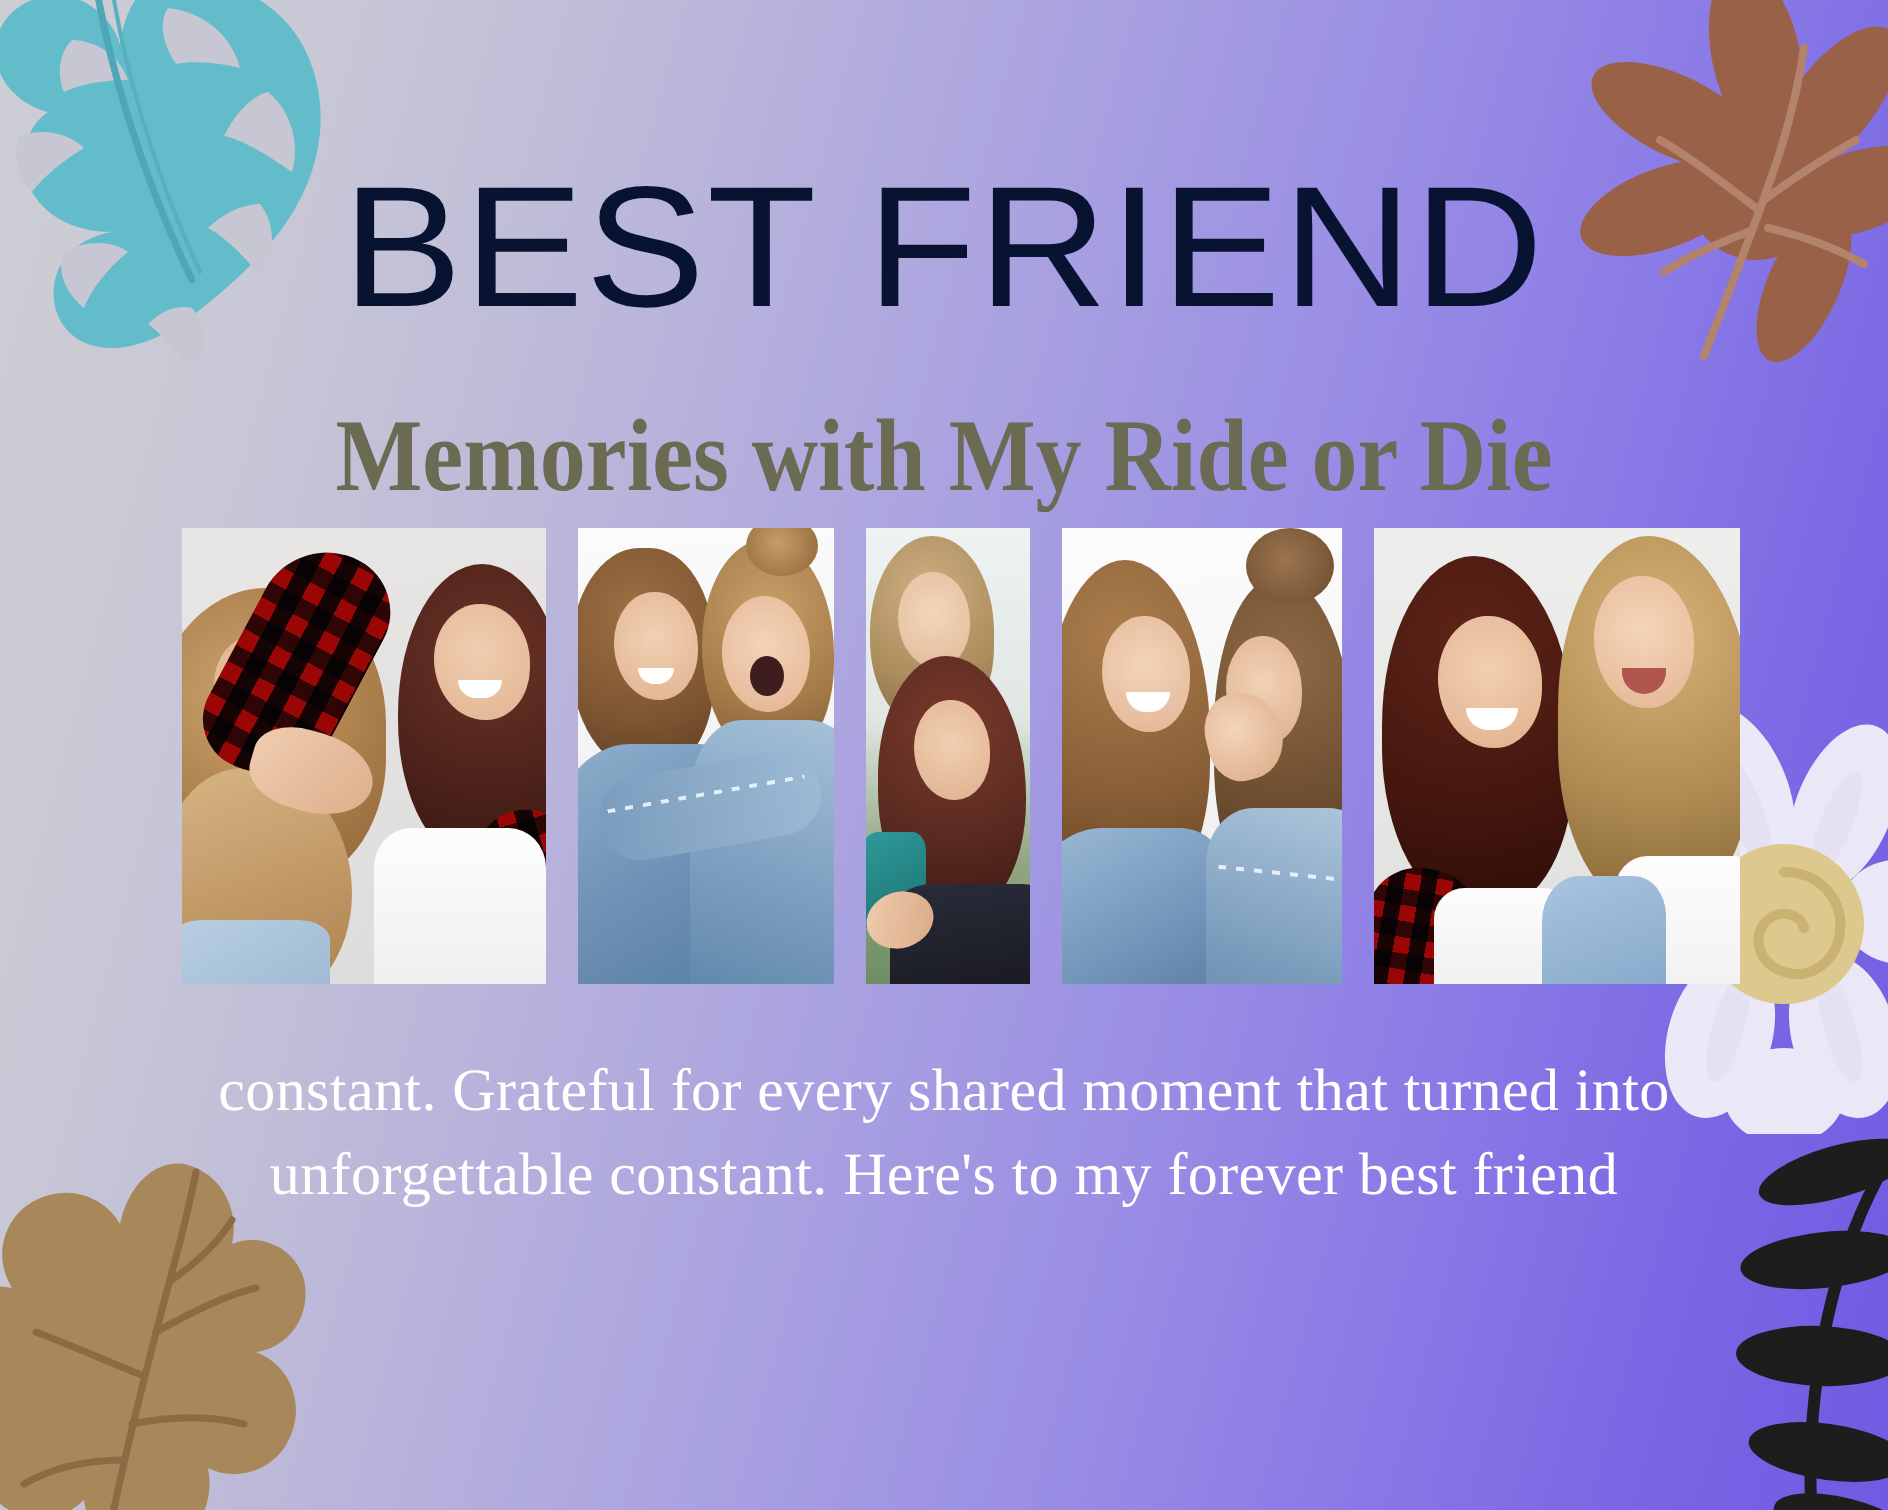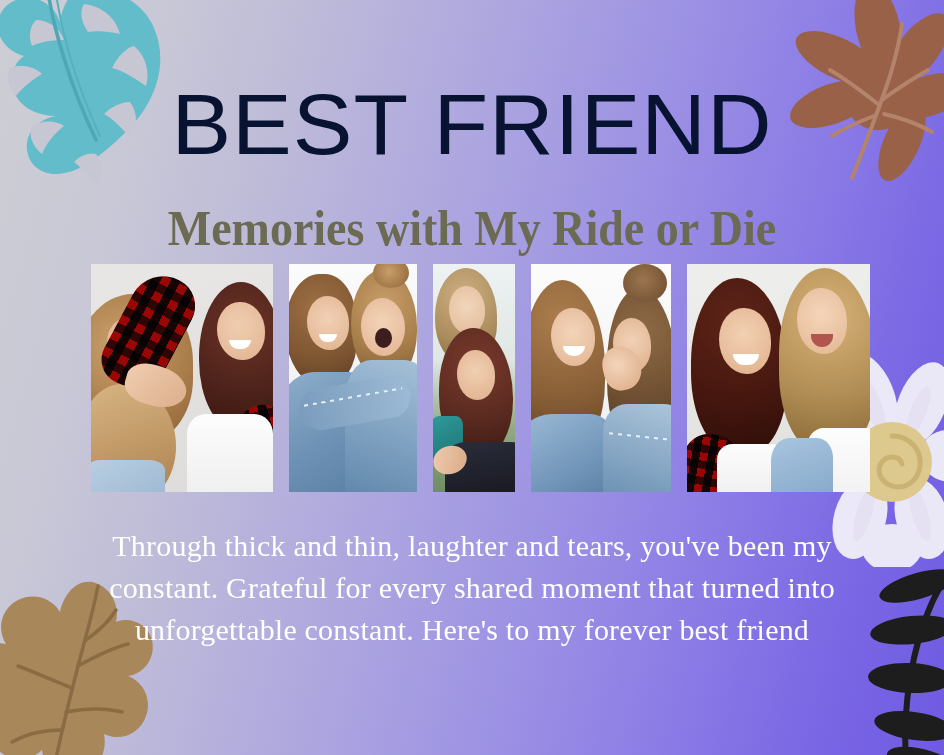--- a/index.html
+++ b/index.html
@@ -316,18 +316,17 @@
 
       <div class="blob" style="left:30px;top:180px;width:70px;height:70px;background:linear-gradient(180deg,#fcfcfc,#ececec);border-radius:22% 22% 8% 8%;"></div>
       <div class="blob" style="left:120px;top:164px;width:76px;height:84px;background:linear-gradient(180deg,#fdfdfd,#efefef);border-radius:22% 22% 8% 8%;"></div>
 
       <div class="blob" style="left:84px;top:174px;width:62px;height:76px;background:linear-gradient(160deg,#a8c4df,#7fa3c5);border-radius:30% 26% 8% 8%;"></div>
     </div>
 
   </div>
 
   <div id="body-text">
-    <span class="ln">Through thick and thin, laughter and tears, you've been my</span>
     <span class="ln">constant. Grateful for every shared moment that turned into</span>
     <span class="ln">unforgettable constant. Here's to my forever best friend</span>
   </div>
 
 </div>
 
 </body></html>

